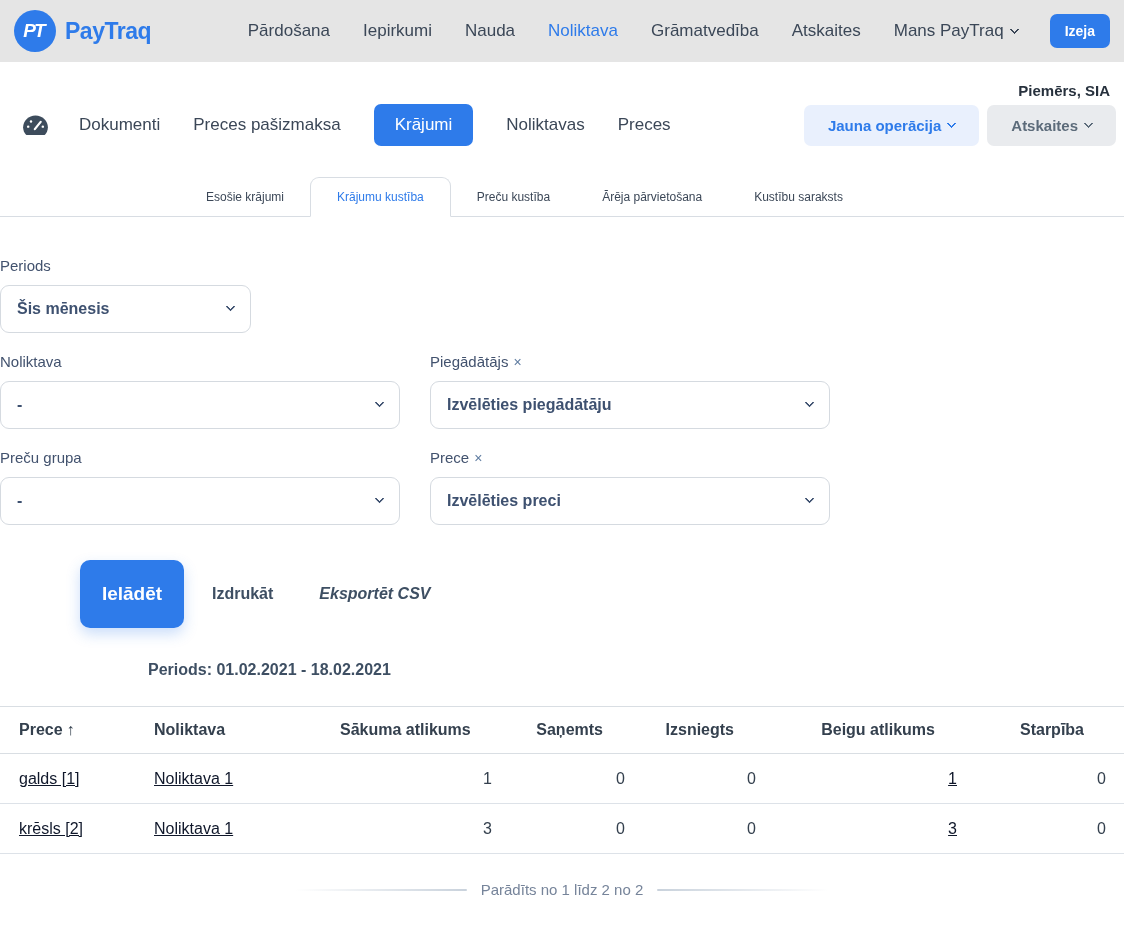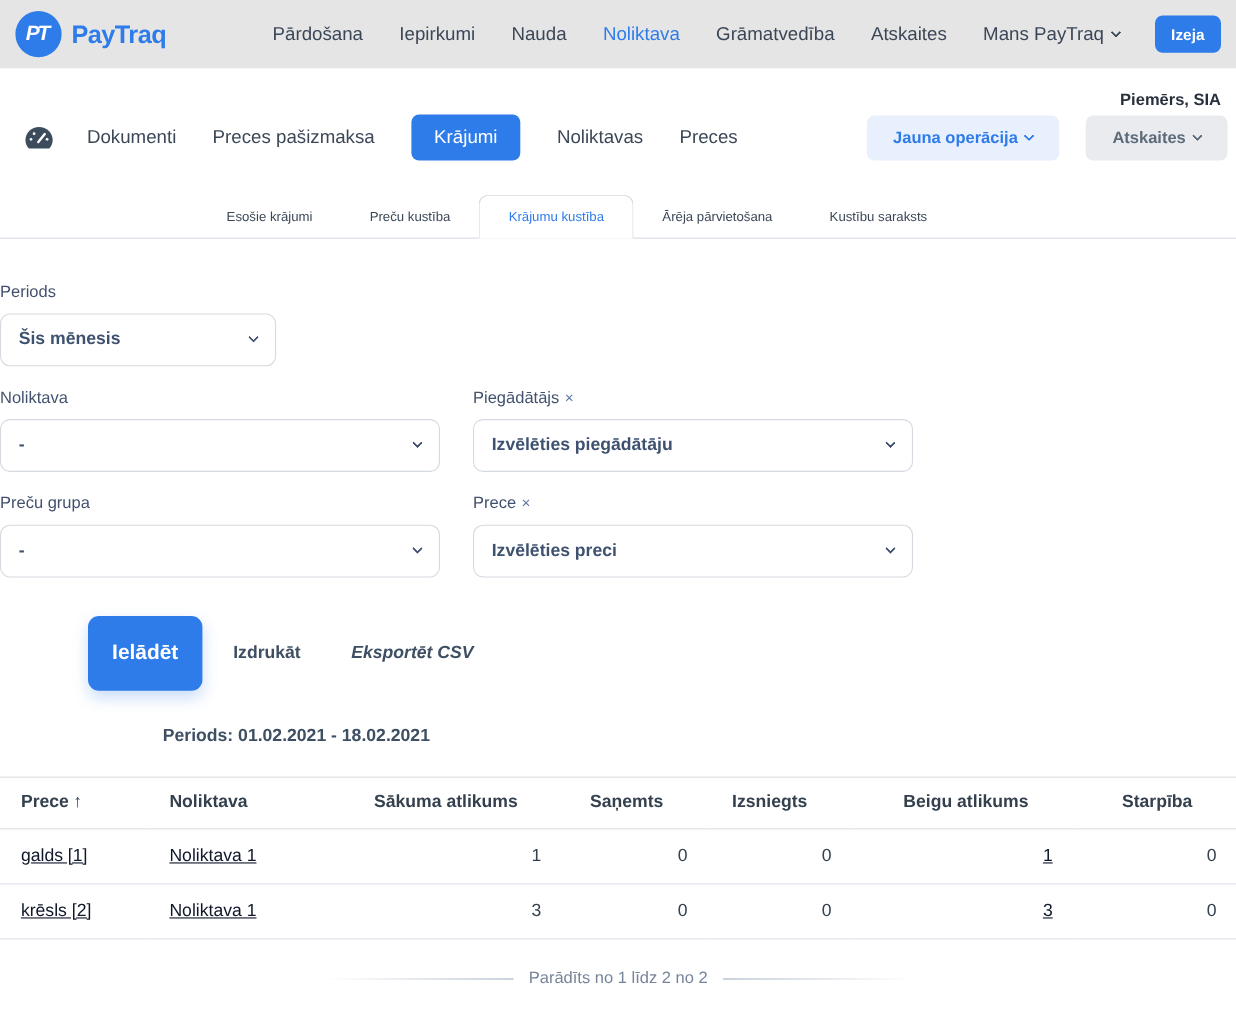--- a/index.html
+++ b/index.html
@@ -50,21 +50,21 @@
     display: flex; align-items: center;
     padding: 0 8px 0 22px; margin-top: 4px; height: 44px;
     font-size: 17px; color: #3b4757;
   }
   .gauge-icon { display: flex; align-items: center; margin-right: 30px; cursor: pointer; }
   .module-link { margin-right: 33px; cursor: pointer; white-space: nowrap; }
   .module-link.active {
     background: #2e7bea; color: #fff;
     padding: 11px 21px; border-radius: 7px;
   }
-  .module-actions { margin-left: auto; display: flex; gap: 24px; }
+  .module-actions { margin-left: auto; display: flex; gap: 8px; }
   .btn-soft {
     border: none; border-radius: 7px; cursor: pointer;
     font-family: "Liberation Sans", sans-serif;
     font-size: 15px; font-weight: bold; padding: 12px 24px;
     display: flex; align-items: center;
   }
   .btn-soft-blue { background: #e9f0fd; color: #2e7bea; }
   .btn-soft-gray { background: #e9ebee; color: #5c6b7a; }
 
   
@@ -175,22 +175,22 @@
       </button>
     <button class="btn-soft btn-soft-gray">
         <span>Atskaites</span>
         <span class="chev"></span>
       </button>
   </div>
 </div>
 
 <div class="tabbar">
   <span class="tab">Esošie krājumi</span>
+  <span class="tab active">Krājumu kustība</span>
   <span class="tab">Preču kustība</span>
-  <span class="tab active">Krājumu kustība</span>
   <span class="tab">Ārēja pārvietošana</span>
   <span class="tab">Kustību saraksts</span>
 </div>
 
 <div class="filters">
   <div class="field-label">Periods</div>
   <div class="select w-period">
     <span>Šis mēnesis</span>
       <span class="chev"></span>
   </div>

